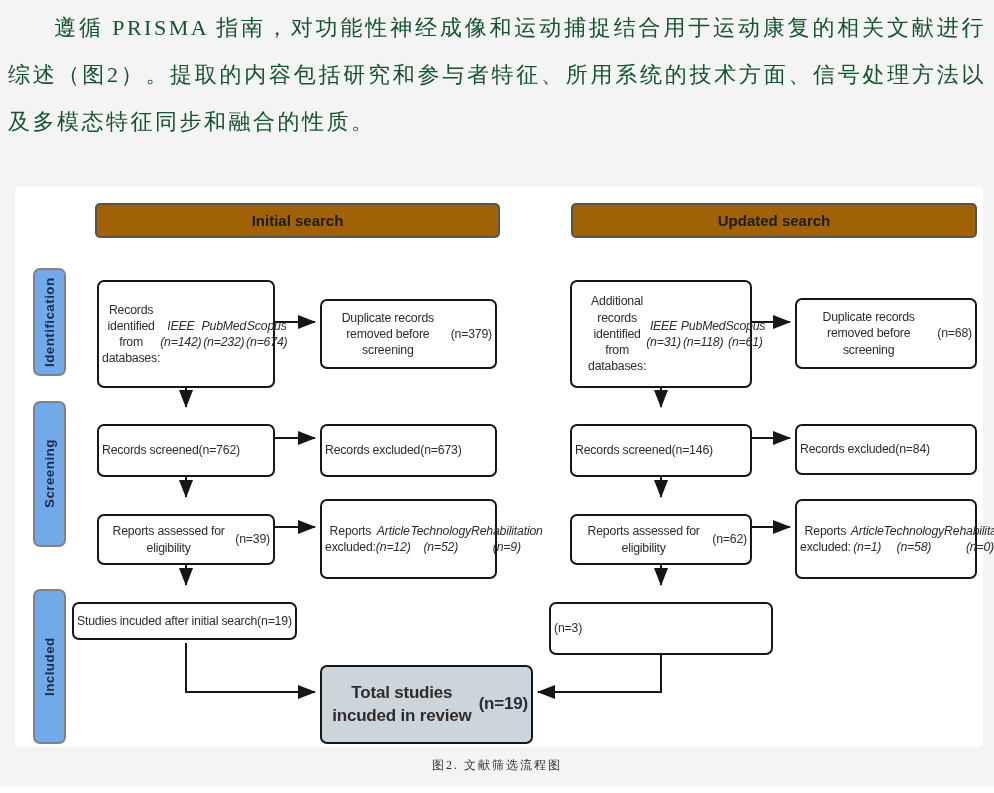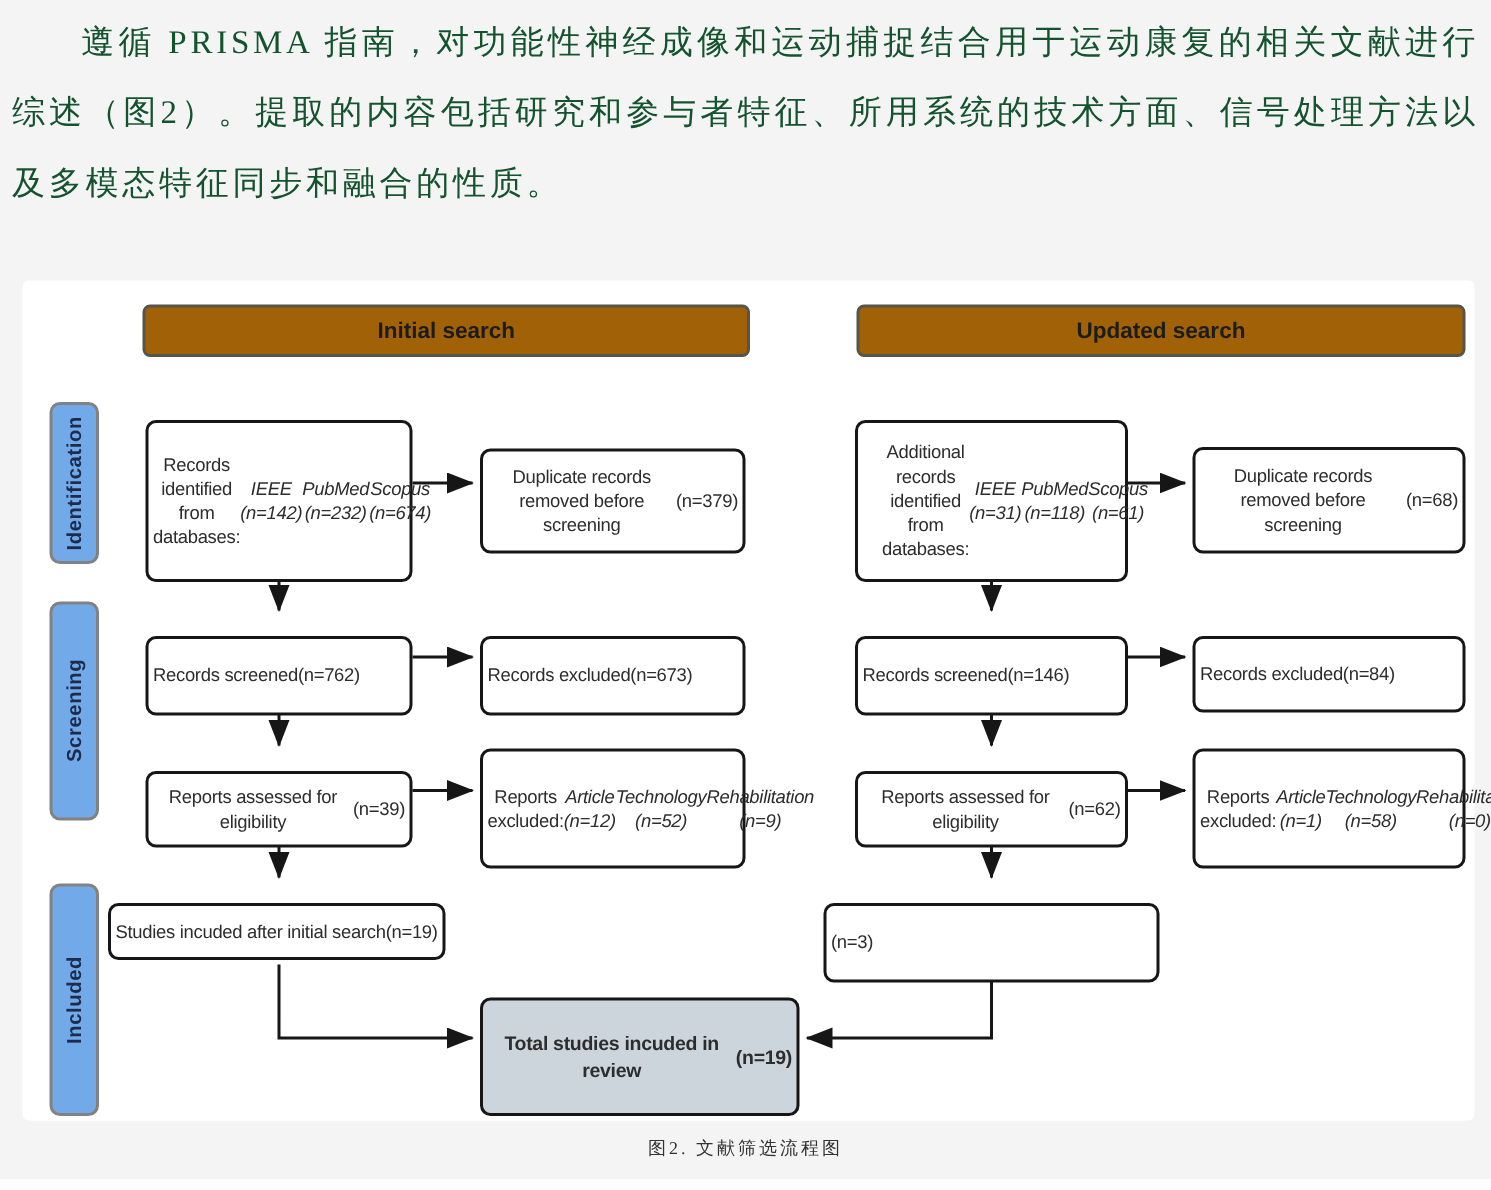--- a/index.html
+++ b/index.html
@@ -37,21 +37,21 @@
     font-weight:bold; font-size:13.5px; color:#1d2c4d; letter-spacing:.4px;
   }
   
   .fbox {
     background:#ffffff; border:2px solid #161616; border-radius:7px;
     display:flex; flex-direction:row; align-items:center; justify-content:flex-start;
     text-align:center; font-size:12.3px; line-height:1.32; color:#2d2d2d;
     padding:2px 3px; letter-spacing:-0.2px;margin-top:12px;
   }
   .fbox .it { font-style:italic; }
-  .fbox.total { background:#cdd5dc; font-weight:bold; font-size:13px; }
+  .fbox.total { background:#cdd5dc; font-weight:bold; font-size:17px; }
   
   svg.arrows { position:absolute; left:0; top:0; pointer-events:none; }
   svg.arrows line, svg.arrows polyline { stroke:#161616; stroke-width:2; fill:none; }
   
   .caption {
     position:absolute; left:0; top:757px; width:994px; text-align:center;
     font-size:12px; color:#333; letter-spacing:2px;
   }
   .bottom-strip { position:absolute; left:0; top:786px; width:994px; height:7px; background:#fdfdfd; }
 </style>

